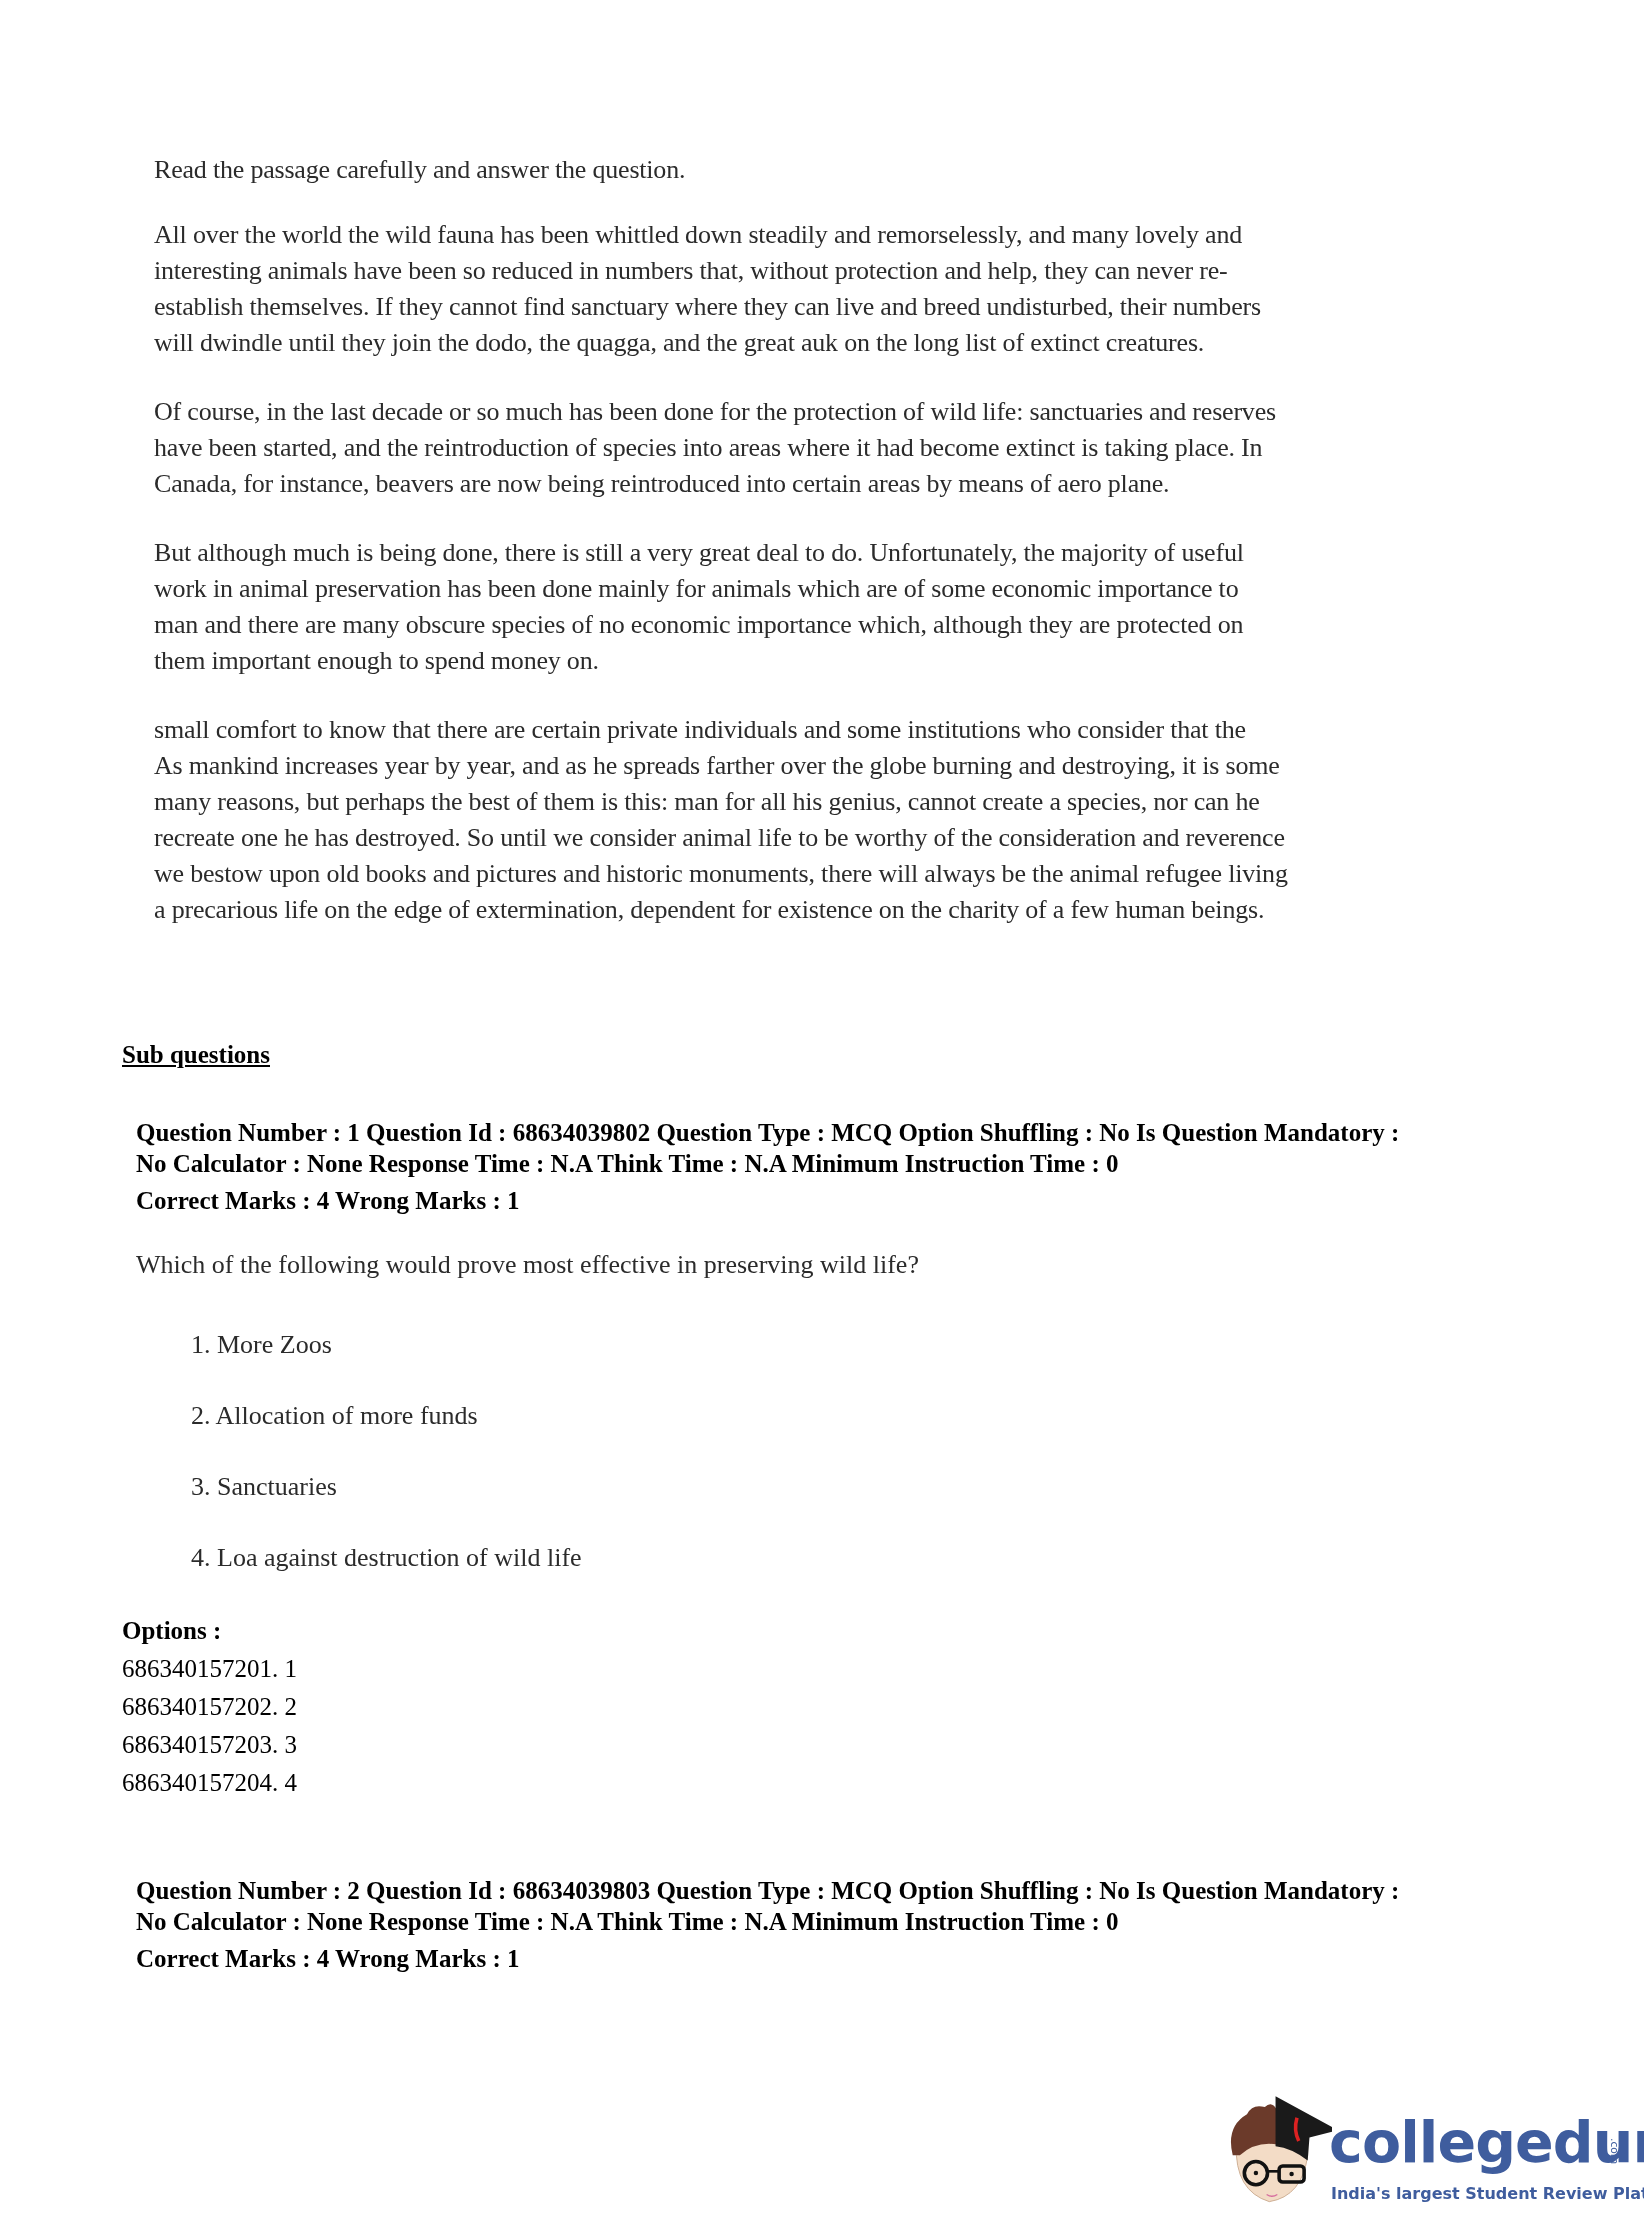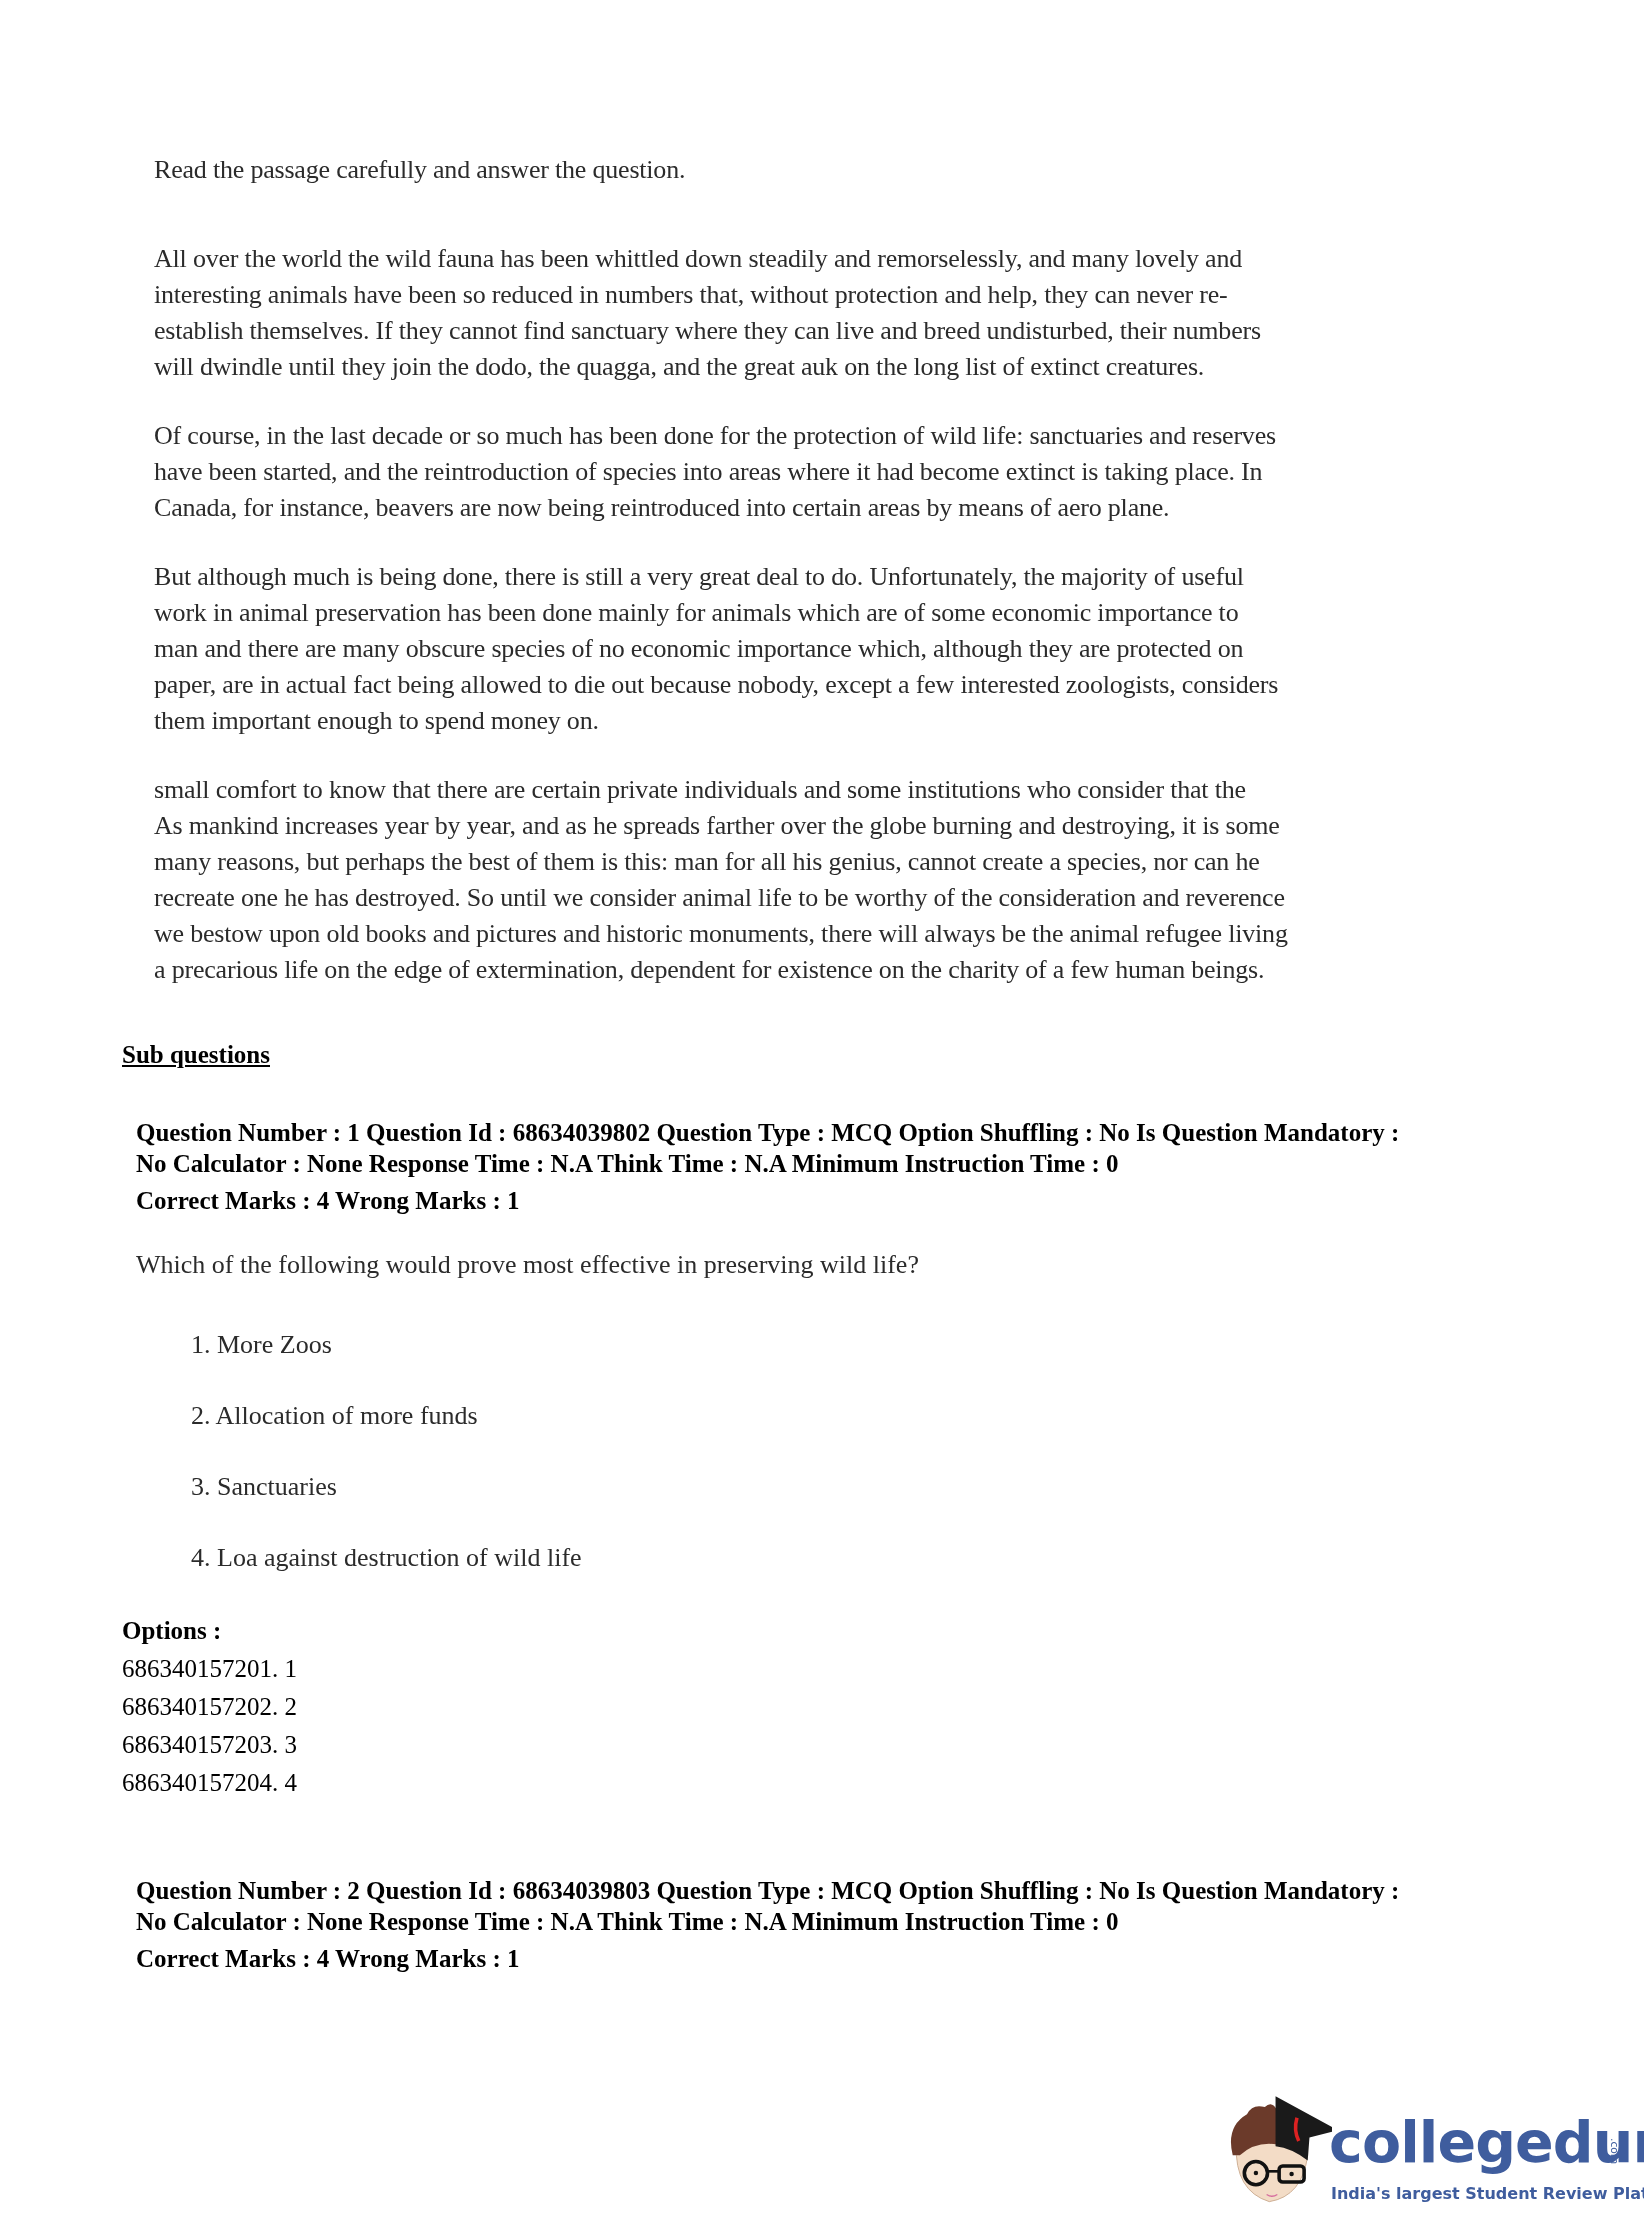--- a/index.html
+++ b/index.html
@@ -5,21 +5,21 @@
     * { box-sizing: border-box; margin: 0; padding: 0; }
     html, body { width: 1644px; height: 2217px; background: #ffffff; }
     body { position: relative; font-family: "Liberation Serif", "DejaVu Serif", serif; color: #111; overflow: hidden; }
 
     .passage-img {
       position: absolute; left: 154px; top: 152px; width: 1397px;
       color: #2b2b2b; font-size: 26px; line-height: 36px;
       letter-spacing: -0.2px;
     }
     .passage-img p { margin-bottom: 33px; }
-    .passage-img .lead { margin-bottom: 53px; }
+    .passage-img .lead { margin-bottom: 29px; }
     .line { display: block; white-space: nowrap; }
 
     .bold { font-weight: bold; color: #000; font-size: 25px; text-decoration: underline; }
     .sub-heading { position: absolute; left: 122px; top: 1041px; }
 
     .meta { position: absolute; left: 136px; width: 1433px; font-weight: bold; color: #000; font-size: 25px; line-height: 31px; }
     .meta .marks { margin-top: 6.3px; display: block; }
     .meta-q1 { top: 1117px; }
     .meta-q2 { top: 1839px; margin-top: 36px; }
 
@@ -49,21 +49,20 @@
   </p>
   <p>
     <span class="line">Of course, in the last decade or so much has been done for the protection of wild life: sanctuaries and reserves</span>
     <span class="line">have been started, and the reintroduction of species into areas where it had become extinct is taking place. In</span>
     <span class="line">Canada, for instance, beavers are now being reintroduced into certain areas by means of aero plane.</span>
   </p>
   <p>
     <span class="line">But although much is being done, there is still a very great deal to do. Unfortunately, the majority of useful</span>
     <span class="line">work in animal preservation has been done mainly for animals which are of some economic importance to</span>
     <span class="line">man and there are many obscure species of no economic importance which, although they are protected on</span>
-    <span class="line">paper, are in actual fact being allowed to die out because nobody, except a few interested zoologists, considers</span>
     <span class="line">them important enough to spend money on.</span>
   </p>
   <p>
     <span class="line">small comfort to know that there are certain private individuals and some institutions who consider that the</span>
     <span class="line">As mankind increases year by year, and as he spreads farther over the globe burning and destroying, it is some</span>
     <span class="line">many reasons, but perhaps the best of them is this: man for all his genius, cannot create a species, nor can he</span>
     <span class="line">recreate one he has destroyed. So until we consider animal life to be worthy of the consideration and reverence</span>
     <span class="line">we bestow upon old books and pictures and historic monuments, there will always be the animal refugee living</span>
     <span class="line">a precarious life on the edge of extermination, dependent for existence on the charity of a few human beings.</span>
   </p>

